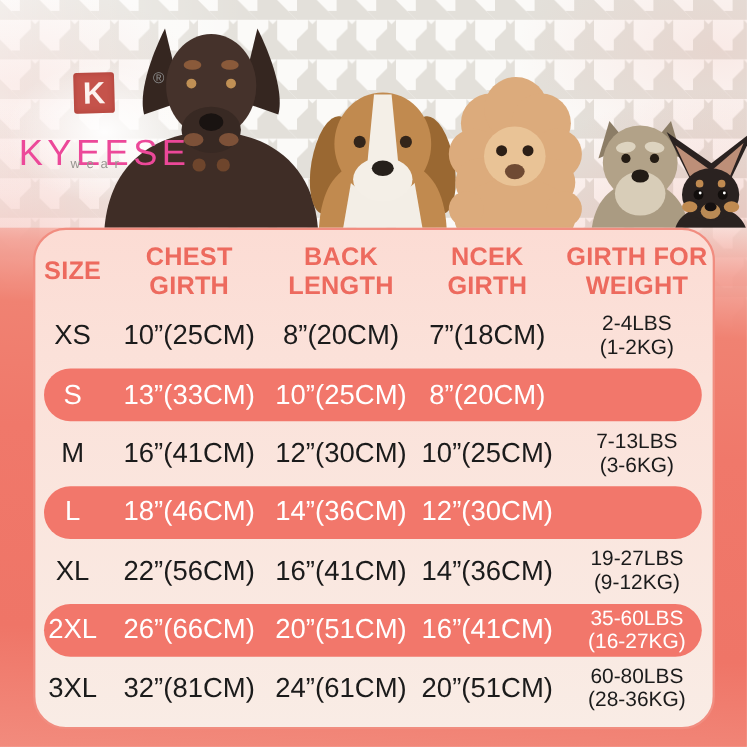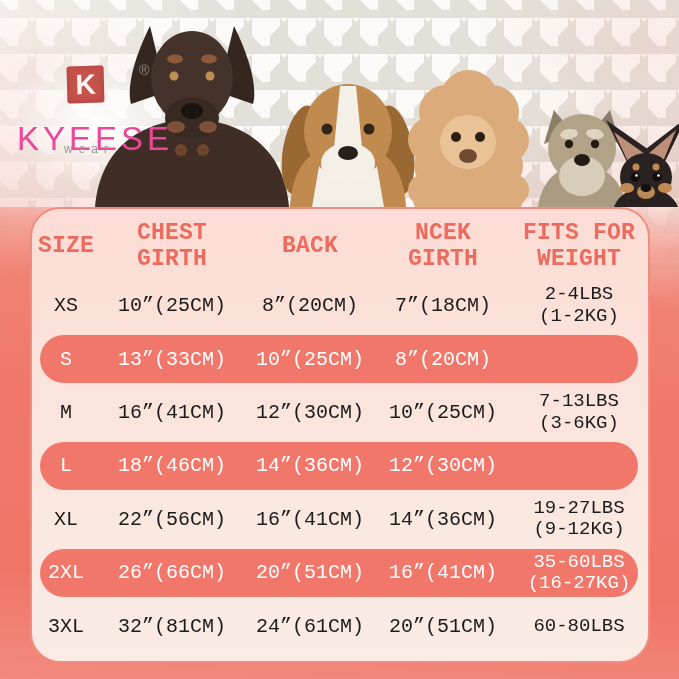--- a/index.html
+++ b/index.html
@@ -37,28 +37,28 @@
       #f08272 20%,
       #f0786a 42%,
       #ef7567 78%,
       #f28b7d 100%);}
 
   
   .size-table{position:absolute;left:30px;top:207px;width:620px;height:456px;z-index:3;
     box-sizing:border-box;border:2px solid #f18d80;border-radius:30px;
     background:linear-gradient(180deg,#fcdcd4 0%,#fbe2da 30%,#f9ece5 100%);
     display:flex;flex-direction:column;padding:6px 0 8px 0;overflow:hidden;}
-  .thead,.row{display:grid;grid-template-columns:68px 144px 132px 134px 138px;align-items:center;font-family:Liberation Mono, monospace;}
+  .thead,.row{display:grid;grid-template-columns:68px 144px 132px 134px 138px;align-items:center;}
   .thead{height:64px;color:#ed6a5e;font-weight:700;}
   .hcell{text-align:center;font-size:23px;line-height:1.12;letter-spacing:0.2px;}
   .row{flex:1;position:relative;color:#1b1b1b;}
   .row.hl{color:#fff;}
   .row.hl::before{content:"";position:absolute;left:8px;right:10px;top:3px;bottom:3px;
     background:#f2776b;border-radius:26px;}
-  .cell{position:relative;text-align:center;font-size:20px;z-index:1;}
+  .cell{position:relative;text-align:center;font-size:25px;z-index:1;}
   .cell.weight{font-size:19px;line-height:1.12;text-align:center;}
 </style>
 </head>
 <body>
 
 <div class="stage">
 
   <div class="hero">
 
     <svg class="hound" width="679" height="300">
@@ -186,27 +186,28 @@
       <div class="hcell">
         <div>SIZE</div>
           <div></div>
       </div>
       <div class="hcell">
         <div>CHEST</div>
           <div>GIRTH</div>
       </div>
       <div class="hcell">
         <div>BACK</div>
+          <div>LENGTH</div>
       </div>
       <div class="hcell">
         <div>NCEK</div>
           <div>GIRTH</div>
       </div>
       <div class="hcell">
-        <div>FITS FOR</div>
+        <div>GIRTH FOR</div>
           <div>WEIGHT</div>
       </div>
     </div>
 
     <div class="row">
       <div class="cell">XS</div>
       <div class="cell">10”(25CM)</div>
       <div class="cell">8”(20CM)</div>
       <div class="cell">7”(18CM)</div>
       <div class="cell weight">
@@ -262,17 +263,18 @@
       </div>
     </div>
 
     <div class="row">
       <div class="cell">3XL</div>
       <div class="cell">32”(81CM)</div>
       <div class="cell">24”(61CM)</div>
       <div class="cell">20”(51CM)</div>
       <div class="cell weight">
         <div>60-80LBS</div>
+        <div>(28-36KG)</div>
       </div>
     </div>
 
   </div>
 </div>
 
 </body></html>

